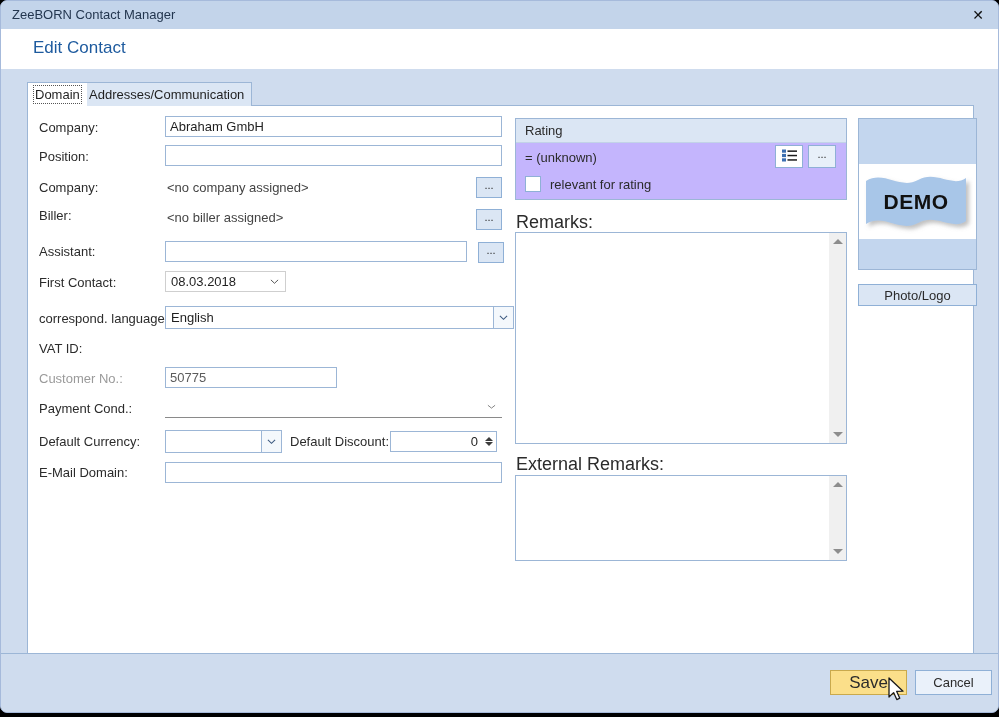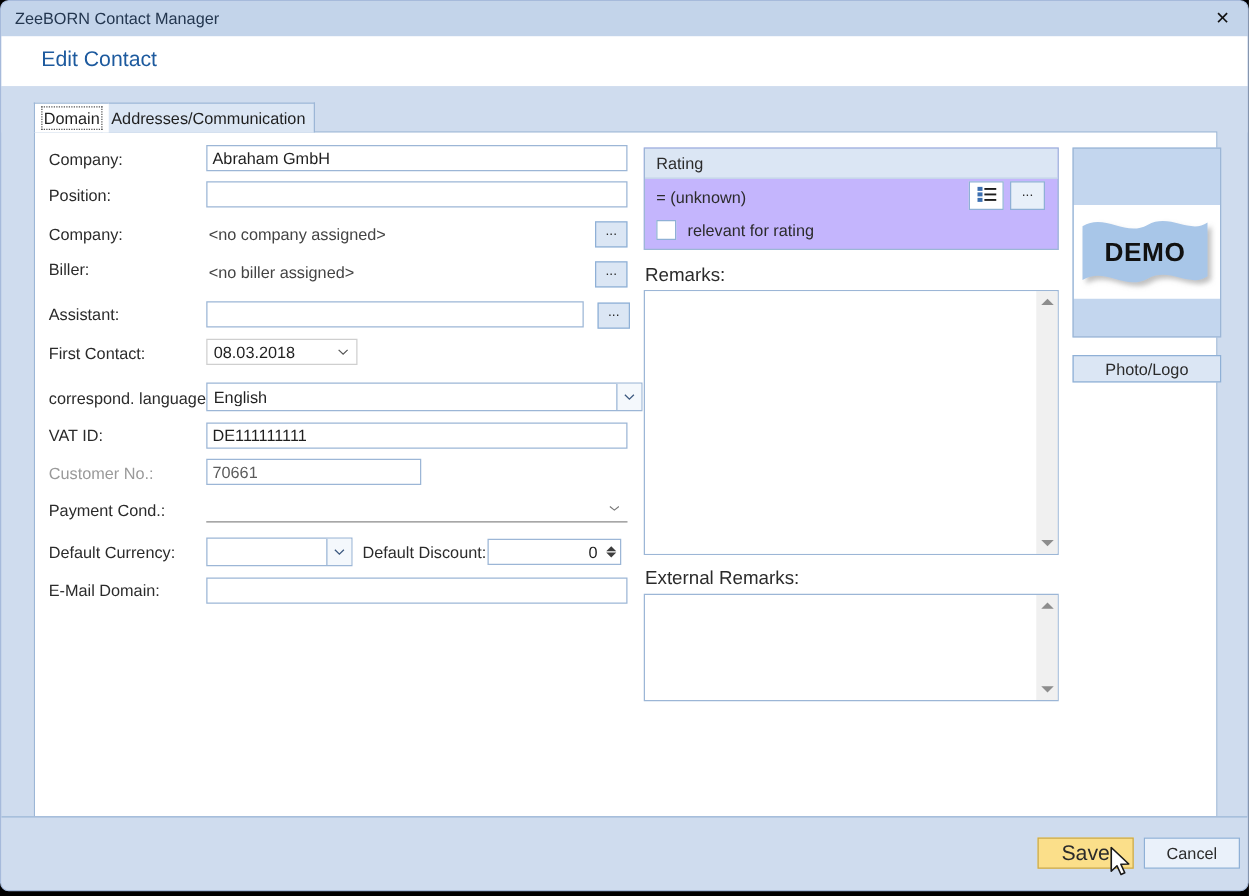--- a/index.html
+++ b/index.html
@@ -373,21 +373,21 @@
   .rating-check-label {
     margin-left: 9px;
     font-size: 13px;
     color: #2b2b2b;
     white-space: nowrap;
   }
 
   
   .area-label {
     position: absolute;
-    font-size: 15px;
+    font-size: 18px;
     color: #2b2b2b;
     white-space: nowrap;
   }
   .textarea-wrap {
     position: absolute;
     background: #ffffff;
     border: 1px solid #9cb6d6;
     box-sizing: border-box;
     display: flex;
   }
@@ -568,24 +568,23 @@
   <div class="combo" style="left:164px; top:305px; width:349px;gap:40px;">
     <span class="combo-val">English</span>
     <span class="combo-arrow">
       <svg class="chev" viewBox="0 0 10 10">
           <path d="M1 3.2 L5 7 L9 3.2" stroke="#3d5a80" stroke-width="1.2" fill="none"></path>
         </svg>
     </span>
   </div>
 
   <div class="fld-label" style="left:38px; top:340px;">VAT ID:</div>
-  <div class="txtbox" style="left:164px; top:337px; width:337px;">DE111111111</div>
 
   <div class="fld-label disabled" style="left:38px; top:370px;">Customer No.:</div>
-  <div class="txtbox disabled" style="left:164px; top:366px; width:172px;">70661</div>
+  <div class="txtbox disabled" style="left:164px; top:366px; width:172px;">50775</div>
 
   <div class="fld-label" style="left:38px; top:400px;">Payment Cond.:</div>
   <div class="combo-underline" style="left:164px; top:395px; width:337px;">
     <span class="cu-val"></span>
     <span class="cu-arrow">
       <svg class="chev" viewBox="0 0 10 10">
           <path d="M1 3.6 L5 6.8 L9 3.6" stroke="#777" stroke-width="1" fill="none"></path>
         </svg>
     </span>
   </div>

